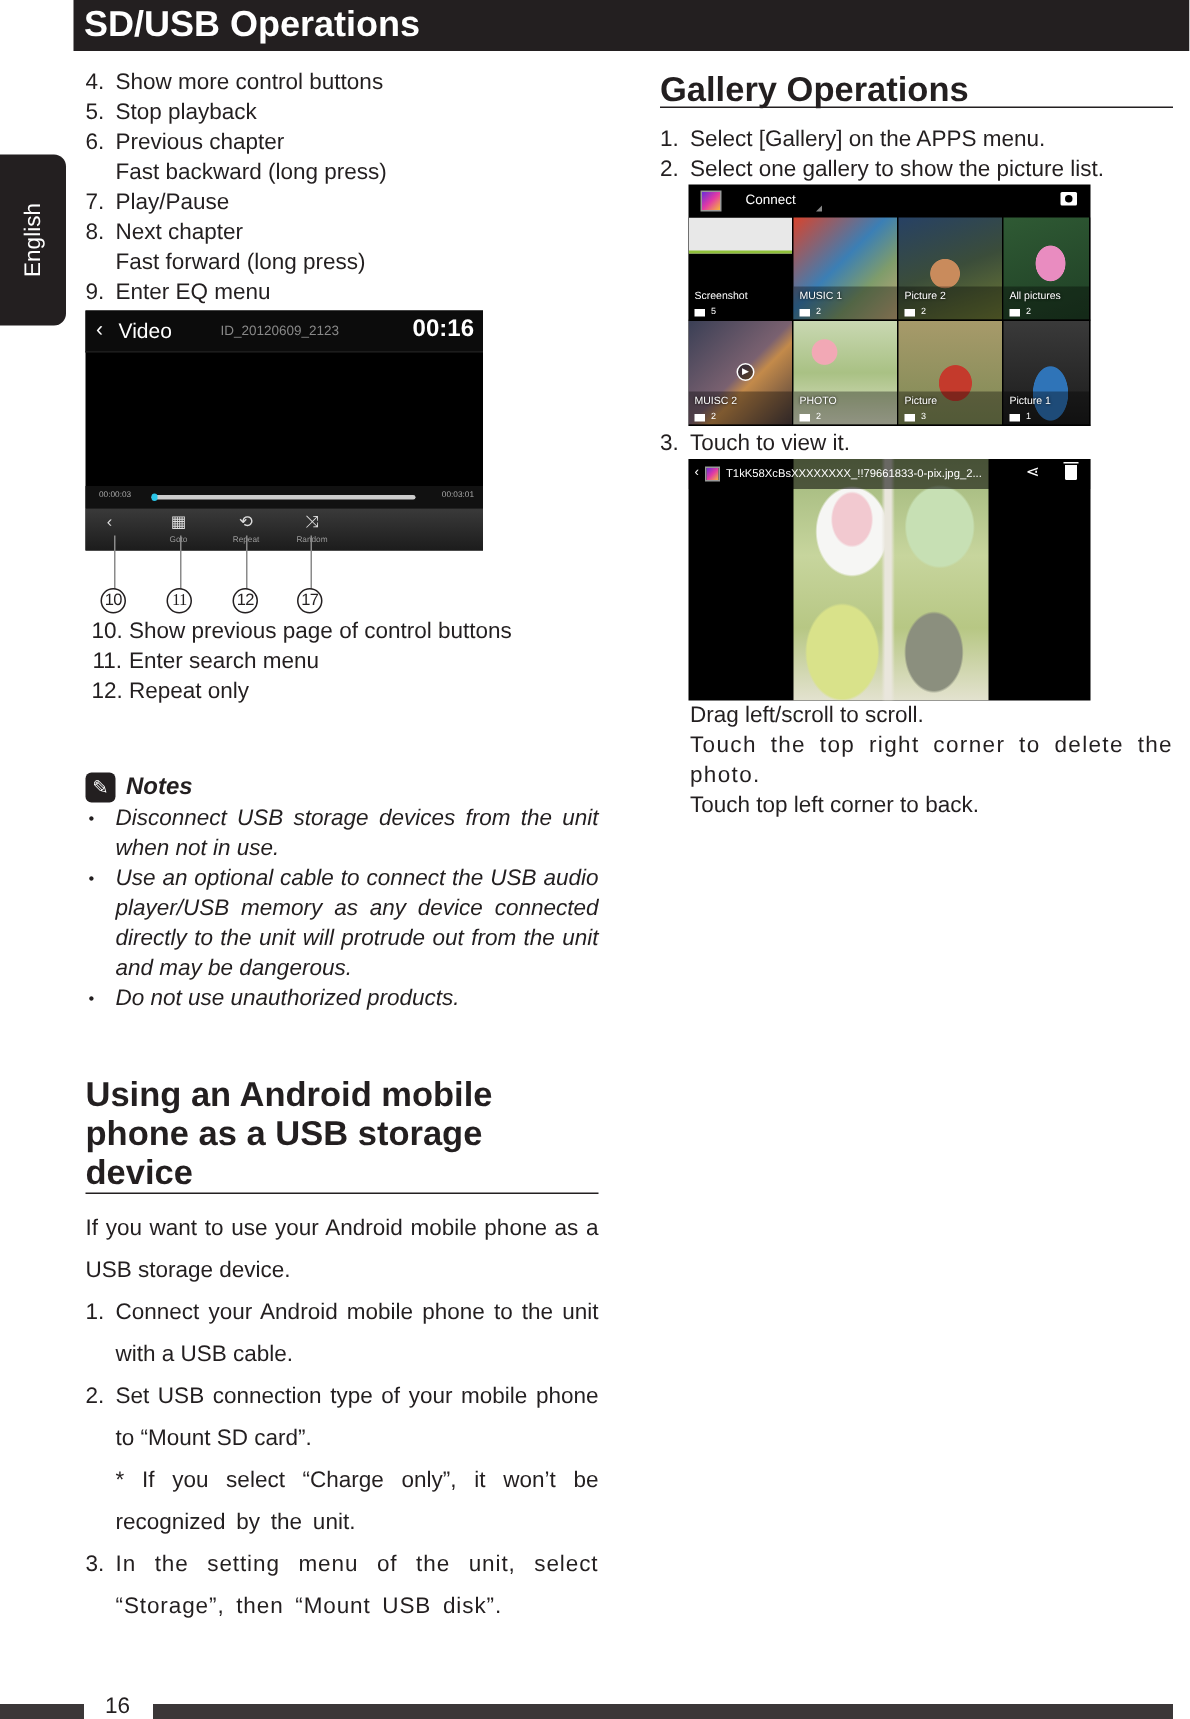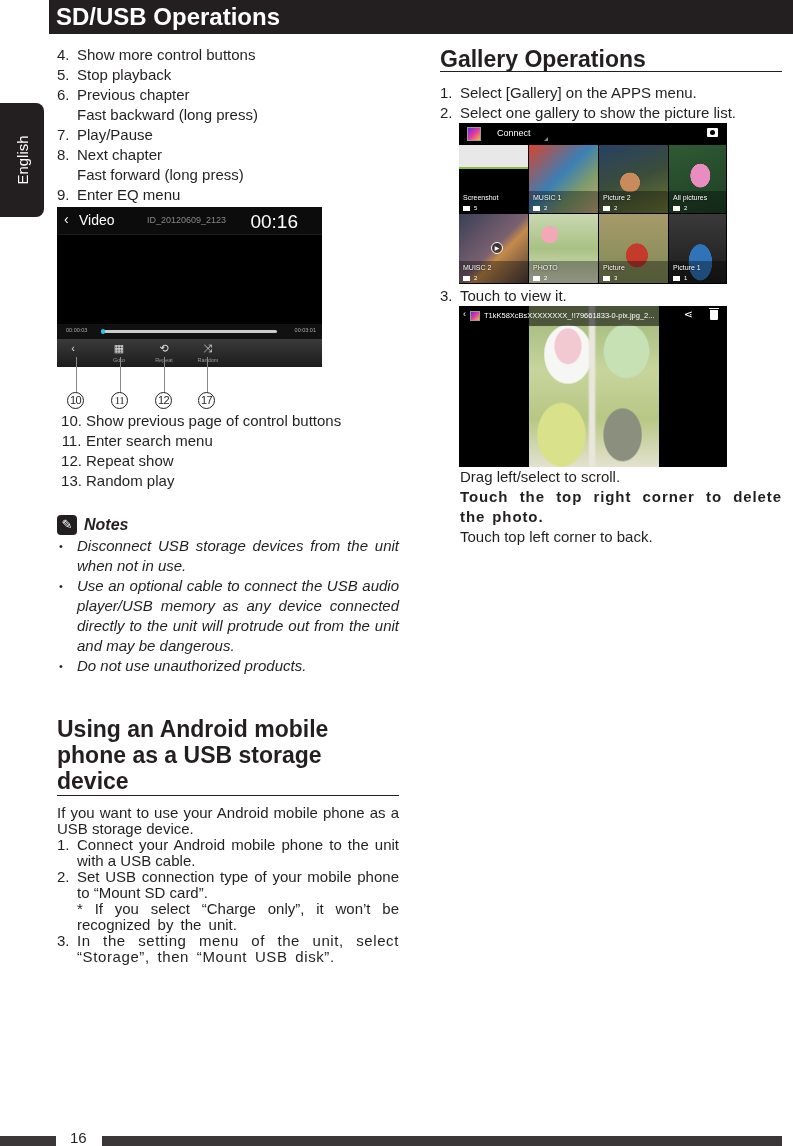--- a/index.html
+++ b/index.html
@@ -21,21 +21,21 @@
   .list .num.wide { width: 29px; text-align: center; }
   .list .txt { flex: 1; }
   .list .cont { padding-left: 20px; align-items: flex-end; }
 
   
   .video { position: absolute; left: 57px; top: 207px; width: 265px; height: 160px; background: #000; }
   .video-top { position: absolute; left: 0; top: 0; width: 100%; height: 28px; background: #0c0c0c; border-bottom: 1px solid #1c1c1c; }
   .video-back { position: absolute; left: 7px; top: 4px; color: #fff; font-size: 14px; }
   .video-title { position: absolute; left: 22px; top: 5px; color: #fff; font-size: 14px; }
   .video-file { position: absolute; left: 90px; top: 8px; color: #888; font-size: 9px; }
-  .video-time { position: absolute; right: 24px; top: 4px; color: #fff; font-size: 19px; }
+  .video-time { position: absolute; right: 6px; top: 4px; color: #fff; font-size: 16px; font-weight: bold; }
   .progress-row { position: absolute; left: 0; top: 117px; width: 100%; height: 15px; background: #111; }
   .progress-start, .progress-end { position: absolute; top: 3px; font-size: 5.5px; color: #aaa; }
   .progress-start { left: 9px; }
   .progress-end { right: 6px; }
   .progress-track { position: absolute; left: 44px; top: 6px; width: 176px; height: 3px; background: #ccc; border-radius: 2px; }
   .progress-fill { position: absolute; left: 0; top: -1px; width: 4px; height: 5px; background: #29c5e8; border-radius: 2px; }
   .controls-row { position: absolute; left: 0; top: 132px; width: 100%; height: 28px; background: linear-gradient(#3a3a3a, #1c1c1c); }
   .ctrl { position: absolute; top: 3px; width: 40px; text-align: center; color: #ddd; }
   .ctrl .ic { font-size: 11px; line-height: 12px; display: block; }
   .ctrl .lb { font-size: 5.5px; color: #999; display: block; margin-top: 3px; }
@@ -48,21 +48,21 @@
   .notes-icon { width: 20px; height: 20px; background: #231f20; border-radius: 4px; color: #fff; font-size: 13px; text-align: center; line-height: 20px; margin-right: 7px; }
   .notes-title { font-size: 16px; font-weight: bold; font-style: italic; }
   .notes-list { position: absolute; left: 57px; top: 536px; width: 342px; list-style: none; font-size: 15px; line-height: 20px; font-style: italic; }
   .notes-list li { display: flex; text-align: justify; }
   .notes-list .bul { width: 20px; flex-shrink: 0; font-style: normal; font-size: 11px; padding-left: 2px; }
 
   .section-h { font-size: 23px; font-weight: bold; line-height: 26px; }
   .rule { height: 1px; background: #231f20; }
 
   .android { position: absolute; left: 57px; top: 716px; width: 342px; }
-  .android p, .android li { font-size: 15px; line-height: 16px; text-align: justify; }
+  .android p, .android li { font-size: 15px; line-height: 28px; text-align: justify; }
   .android .list li { text-align: justify; }
 
   
   .gal-title { font-size: 23px; font-weight: bold; line-height: 28px; }
   .gallery { position: absolute; left: 459px; top: 123px; width: 268px; height: 161px; background: #000; overflow: hidden; }
   .gal-top { position: absolute; left: 0; top: 0; width: 100%; height: 22px; }
   .gal-appicon { position: absolute; left: 8px; top: 4px; width: 14px; height: 14px; border: 1px solid #999; background: linear-gradient(135deg, #6a2dd8, #e23aa5, #f6b83a); }
   .gal-label { position: absolute; left: 38px; top: 5px; color: #fff; font-size: 9px; }
   .gal-caret { position: absolute; left: 85px; top: 14px; width: 0; height: 0; border-left: 4px solid transparent; border-bottom: 4px solid #888; }
   .gal-cam { position: absolute; right: 9px; top: 5px; width: 11px; height: 9px; background: #fff; border-radius: 1px; }
@@ -86,21 +86,21 @@
     linear-gradient(180deg, #9fb67a, #c7d59d 40%, #b7c784 70%, #e3e2cf); }
   .viewer-bar { position: absolute; left: 0; top: 0; width: 100%; height: 20px; background: rgba(0,0,0,0.55); }
   .viewer-back { position: absolute; left: 4px; top: 3px; color: #fff; font-size: 9px; }
   .viewer-appicon { position: absolute; left: 11px; top: 5px; width: 10px; height: 10px; border: 1px solid #999; background: linear-gradient(135deg, #6a2dd8, #e23aa5, #f6b83a); }
   .viewer-file { position: absolute; left: 25px; top: 5px; color: #fff; font-size: 7.5px; white-space: nowrap; }
   .viewer-share { position: absolute; right: 34px; top: 2px; color: #fff; font-size: 11px; }
   .viewer-trash { position: absolute; right: 9px; top: 4px; width: 8px; height: 10px; background: #fff; border-radius: 0 0 1px 1px; }
   .viewer-trash::before { content: ""; position: absolute; left: -1px; top: -2px; width: 10px; height: 1px; background: #fff; }
 
   .after-view { position: absolute; left: 460px; top: 467px; width: 322px; font-size: 15px; line-height: 20px; text-align: justify; }
-  .after-view p.spaced { letter-spacing: 0.9px; word-spacing: 2px; font-weight: bold; }
+  .after-view p.spaced { letter-spacing: 0.9px; word-spacing: 2px; }
 
   
   .foot-left { position: absolute; left: 0; top: 1136px; width: 56px; height: 10px; background: #3b3738; }
   .page-num { position: absolute; left: 70px; top: 1130px; font-size: 15px; line-height: 16px; }
   .foot-right { position: absolute; left: 102px; top: 1136px; width: 680px; height: 10px; background: #3b3738; }
 </style>
 </head>
 <body>
 
 <div class="header-bar"></div>
@@ -192,25 +192,21 @@
   <li>
       <span class="num wide">10.</span>
       <span class="txt">Show previous page of control buttons</span>
     </li>
   <li>
       <span class="num wide">11.</span>
       <span class="txt">Enter search menu</span>
     </li>
   <li>
       <span class="num wide">12.</span>
-      <span class="txt">Repeat show</span>
-    </li>
-  <li>
-      <span class="num wide">13.</span>
-      <span class="txt">Random play</span>
+      <span class="txt">Repeat only</span>
     </li>
 </ul>
 
 <div class="notes-head">
   <span class="notes-icon">✎</span>
   <span class="notes-title">Notes</span>
 </div>
 <ul class="notes-list">
   <li>
       <span class="bul">•</span>
@@ -352,20 +348,20 @@
   <div class="viewer-bar">
     <span class="viewer-back">‹</span>
     <span class="viewer-appicon"></span>
     <span class="viewer-file">T1kK58XcBsXXXXXXXX_!!79661833-0-pix.jpg_2...</span>
     <span class="viewer-share">⋖</span>
     <span class="viewer-trash"></span>
   </div>
 </div>
 
 <div class="after-view">
-  <p>Drag left/select to scroll.</p>
+  <p>Drag left/scroll to scroll.</p>
   <p class="spaced" style="margin-left:0; text-indent:0; margin-right:0;">Touch the top right corner to delete the photo.</p>
   <p>Touch top left corner to back.</p>
 </div>
 
 <div class="foot-left"></div>
 <div class="page-num">16</div>
 <div class="foot-right"></div>
 
 </body></html>

